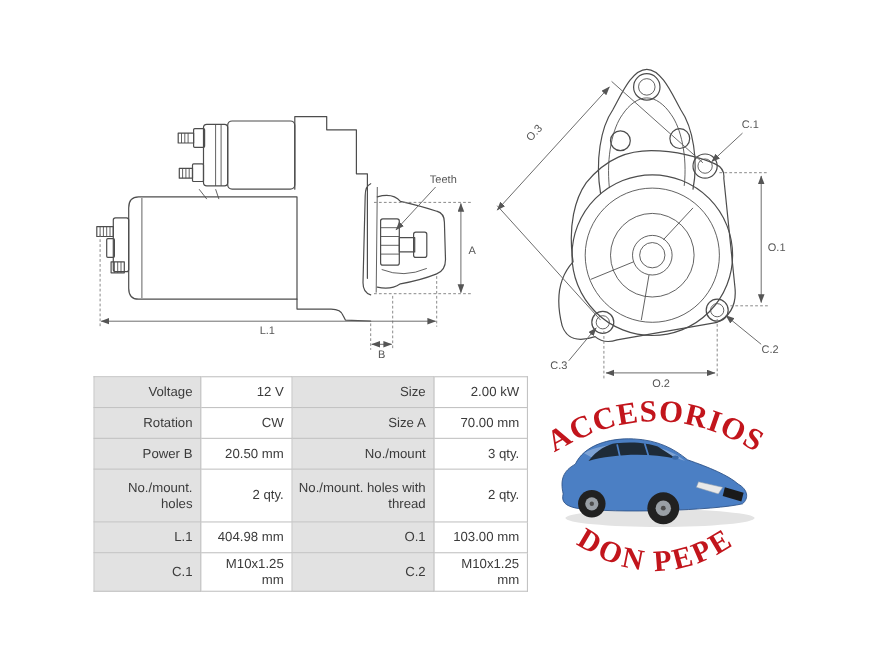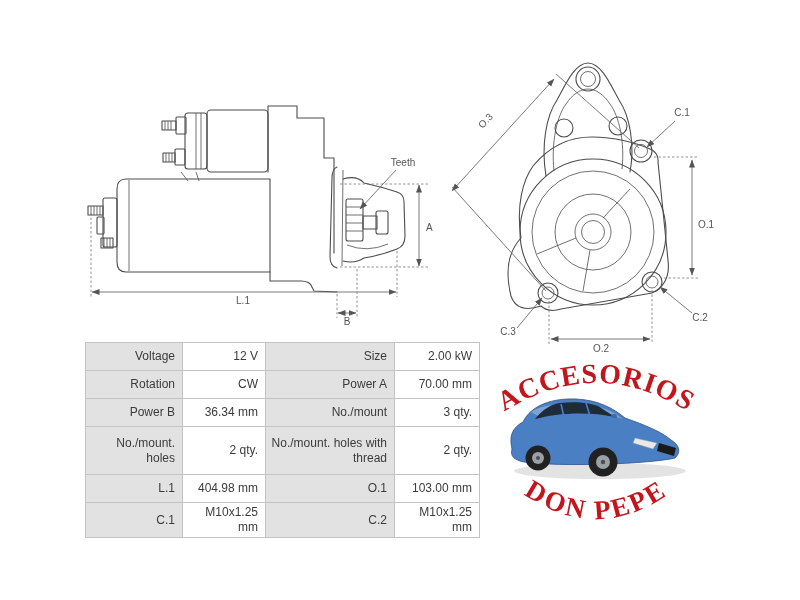--- a/index.html
+++ b/index.html
@@ -159,26 +159,26 @@
     <tbody>
         <tr class="r1">
       <td class="lab">Voltage</td>
       <td>12 V</td>
       <td class="lab">Size</td>
       <td>2.00 kW</td>
     </tr>
     <tr class="r1">
       <td class="lab">Rotation</td>
       <td>CW</td>
-      <td class="lab">Power A</td>
+      <td class="lab">Size A</td>
       <td>70.00 mm</td>
     </tr>
     <tr class="r1">
       <td class="lab">Power B</td>
-      <td>36.34 mm</td>
+      <td>20.50 mm</td>
       <td class="lab">No./mount</td>
       <td>3 qty.</td>
     </tr>
     <tr class="r4">
       <td class="lab">No./mount. holes</td>
       <td>2 qty.</td>
       <td class="lab">No./mount. holes with thread</td>
       <td>2 qty.</td>
     </tr>
     <tr class="r1">

